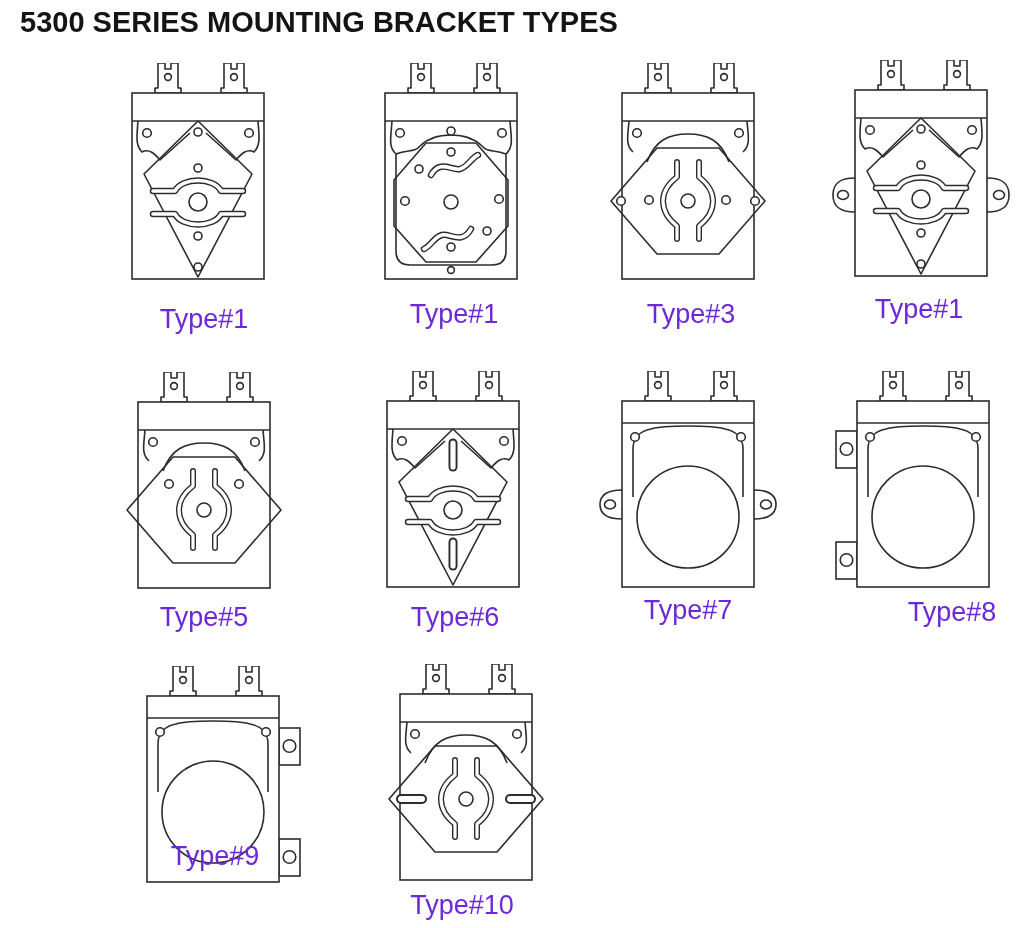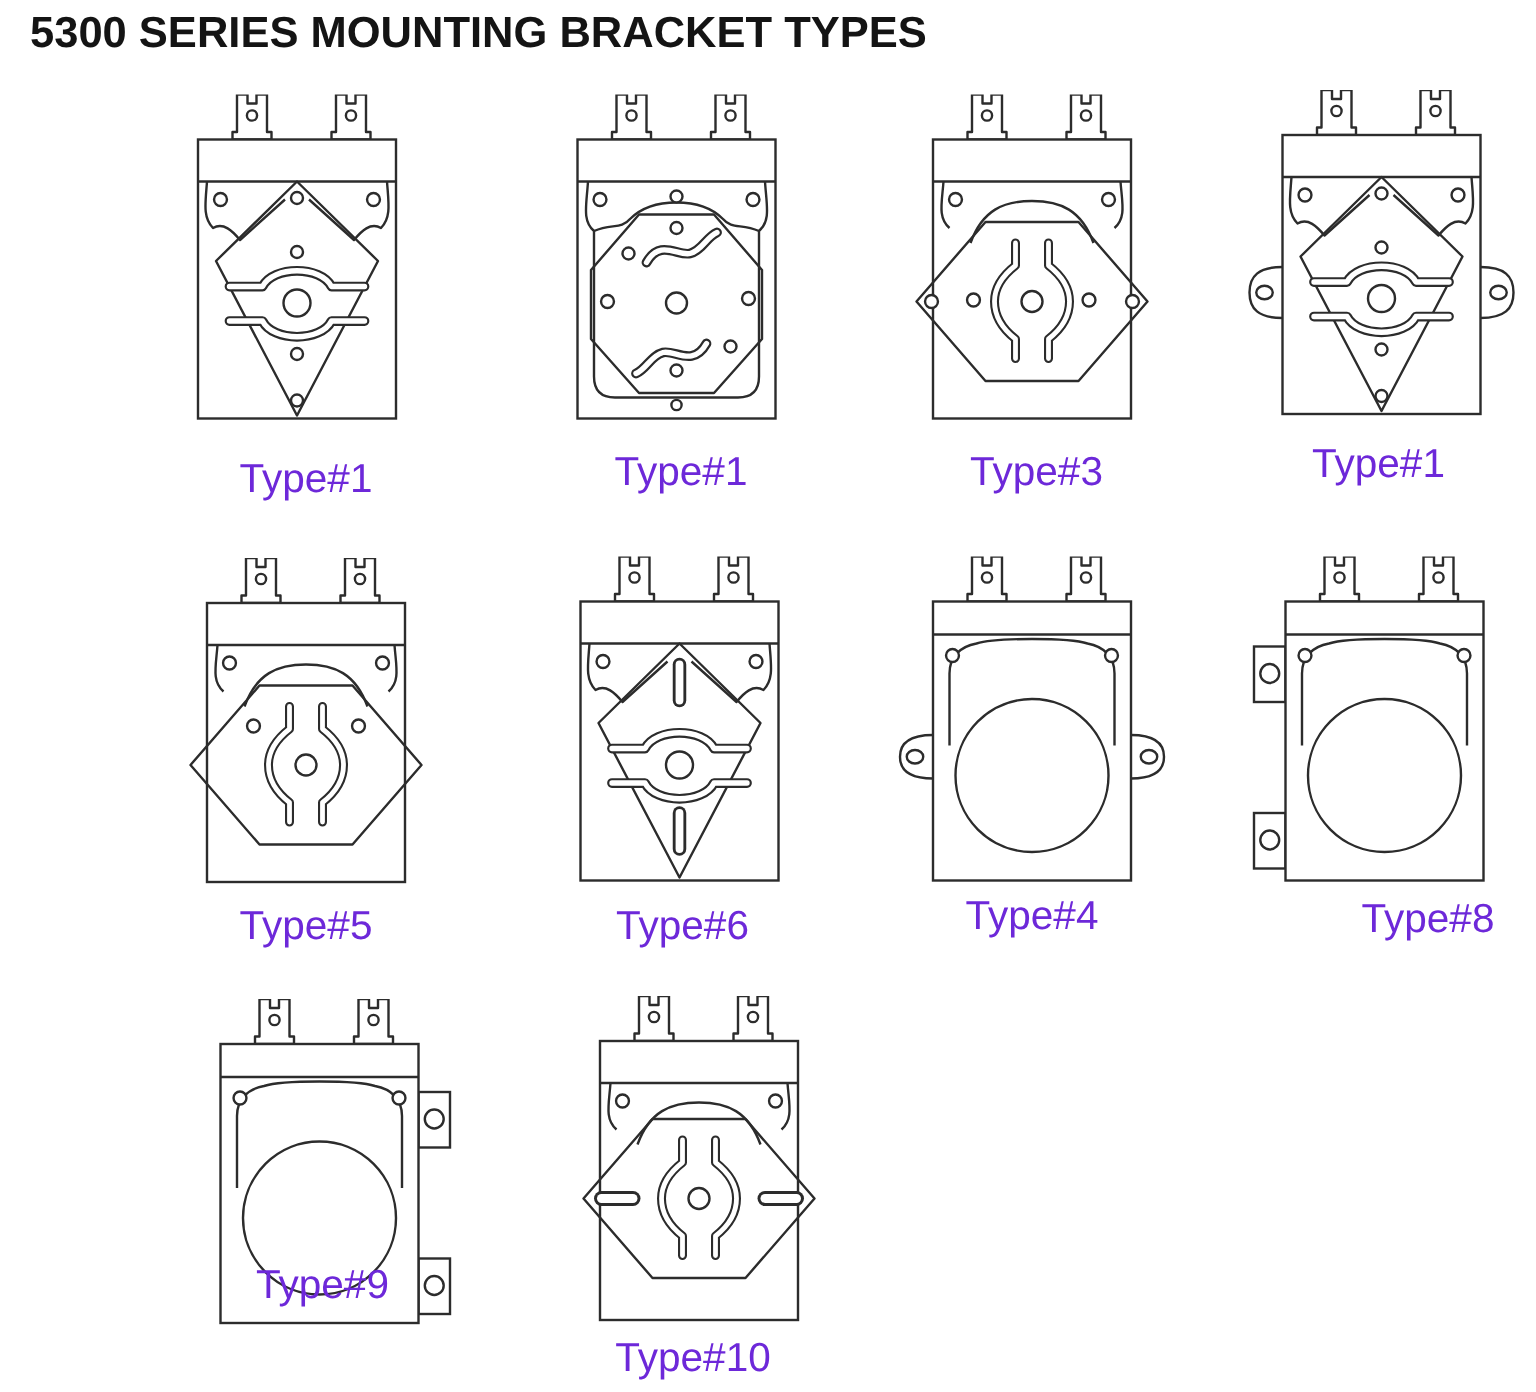--- a/index.html
+++ b/index.html
@@ -278,17 +278,17 @@
         </g>
       </svg>
     </div>
 
   <div class="fig-label" style="left:204px;top:304px">Type#1</div>
   <div class="fig-label" style="left:454px;top:299px">Type#1</div>
   <div class="fig-label" style="left:691px;top:299px">Type#3</div>
   <div class="fig-label" style="left:919px;top:294px">Type#1</div>
   <div class="fig-label" style="left:204px;top:602px">Type#5</div>
   <div class="fig-label" style="left:455px;top:602px">Type#6</div>
-  <div class="fig-label" style="left:688px;top:595px">Type#4</div>
+  <div class="fig-label" style="left:688px;top:595px">Type#7</div>
   <div class="fig-label" style="left:952px;top:597px">Type#8</div>
   <div class="fig-label" style="left:215px;top:841px">Type#9</div>
   <div class="fig-label" style="left:462px;top:890px">Type#10</div>
 </div>
 
 </body></html>

